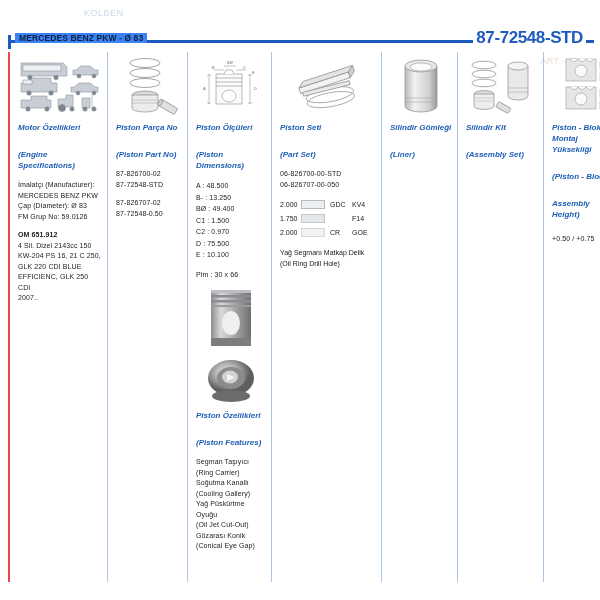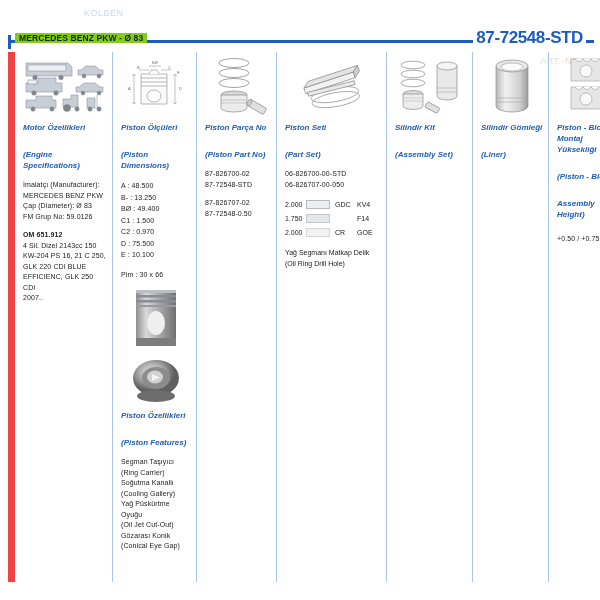--- a/index.html
+++ b/index.html
@@ -27,21 +27,21 @@
   }
   .hdr-line{
     position:absolute;left:0;right:0;top:10px;height:3px;
     background:#1d5bbf;
   }
   .hdr-tick-left{
     position:absolute;left:0;top:5px;width:3px;height:14px;background:#1d5bbf;
   }
   .hdr-left-label{
     position:absolute;left:7px;top:3px;
-    background:#84cc16;padding:0 4px;
+    background:#3b82f6;padding:0 4px;
     font-size:8.5px;font-weight:bold;letter-spacing:.1px;
     color:#10213a;white-space:nowrap;
   }
   .hdr-right-label{
     position:absolute;right:8px;top:-2px;
     background:#fff;padding:0 3px;
     font-size:17px;font-weight:bold;letter-spacing:-.4px;
     color:#1d5bbf;white-space:nowrap;
   }
 
@@ -49,21 +49,21 @@
   .cols{
     position:absolute;left:8px;right:6px;top:52px;bottom:18px;
     display:flex;
   }
   .col{
     position:relative;
     box-sizing:border-box;
     padding:0 5px 0 8px;
   }
   .col + .col{ border-left:1.5px solid #a9c6e8; }
-  .col:first-child{ border-left:7px solid #ef4444; }
+  .col:first-child{ border-left:2px solid #ef4444; }
   .col:last-child{ border-right:2.5px solid #1d5bbf; }
 
   
   .c1{flex:0 0 92px;}
   .c2{flex:0 0 78px;}
   .c3{flex:0 0 80px;}
   .c4{flex:0 0 88px;}
   .c5{flex:0 0 76px;}
   .c6{flex:0 0 82px;}
   .c7{flex:1 1 auto;}
@@ -187,20 +187,54 @@
         <div>MERCEDES BENZ PKW</div>
         <div>Çap (Diameter): Ø 83</div>
         <div>FM Grup No: 59.0126</div>
         <div class="gap"></div>
         <div class="b">OM 651.912</div>
         <div>4 Sil. Dizel 2143cc 150</div>
         <div>KW-204 PS 16, 21 C 250,</div>
         <div>GLK 220 CDI BLUE</div>
         <div>EFFICIENC, GLK 250 CDI</div>
         <div>2007..</div>
+      </div>
+    </div>
+
+    <div class="col c3">
+      <div class="art">
+        <svg width="64" height="62" viewBox="0 0 64 62">
+          <g fill="none" stroke="#8d8d8d" stroke-width="0.8">
+            <ellipse cx="28" cy="8" rx="15" ry="4.5"></ellipse>
+            <ellipse cx="28" cy="18" rx="15" ry="4.5"></ellipse>
+            <ellipse cx="28" cy="28" rx="15" ry="4.5"></ellipse>
+          </g>
+          <g>
+            <ellipse cx="28" cy="40" rx="13" ry="4" fill="#d8d8d8" stroke="#8d8d8d" stroke-width="0.7"></ellipse>
+            <path d="M15 40 v13 a13 4 0 0 0 26 0 v-13z" fill="#ececec" stroke="#8d8d8d" stroke-width="0.7"></path>
+            <path d="M15 45 h26 M15 48 h26" stroke="#b0b0b0" stroke-width="0.6"></path>
+          </g>
+          <g transform="rotate(30 50 52)">
+            <rect x="42" y="48" width="18" height="7" rx="1" fill="#e0e0e0" stroke="#8d8d8d" stroke-width="0.7"></rect>
+            <ellipse cx="42" cy="51.5" rx="2" ry="3.5" fill="#cfcfcf" stroke="#8d8d8d" stroke-width="0.7"></ellipse>
+          </g>
+        </svg>
+      </div>
+
+      <div class="title">
+        <div>Piston Parça No</div>
+        <div class="en">(Piston Part No)</div>
+      </div>
+
+      <div class="body">
+        <div>87-826700-02</div>
+        <div>87-72548-STD</div>
+        <div class="gap"></div>
+        <div>87-826707-02</div>
+        <div>87-72548-0.50</div>
       </div>
     </div>
 
     <div class="col c2">
       <div class="art">
         <svg width="70" height="60" viewBox="0 0 70 60">
           <g stroke="#8b8b8b" stroke-width="0.6" fill="none">
             <path d="M20 18 h26 v30 h-26z" fill="#fbfbfb"></path>
             <path d="M20 22 h26 M20 26 h26 M20 30 h26"></path>
             <ellipse cx="33" cy="40" rx="7" ry="6" fill="#fff"></ellipse>
@@ -284,54 +318,20 @@
 
       <div class="body">
         <div>Segman Taşıyıcı</div>
         <div>(Ring Carrier)</div>
         <div>Soğutma Kanallı</div>
         <div>(Cooling Gallery)</div>
         <div>Yağ Püskürtme Oyuğu</div>
         <div>(Oil Jet Cut-Out)</div>
         <div>Gözarası Konik</div>
         <div>(Conical Eye Gap)</div>
-      </div>
-    </div>
-
-    <div class="col c3">
-      <div class="art">
-        <svg width="64" height="62" viewBox="0 0 64 62">
-          <g fill="none" stroke="#8d8d8d" stroke-width="0.8">
-            <ellipse cx="28" cy="8" rx="15" ry="4.5"></ellipse>
-            <ellipse cx="28" cy="18" rx="15" ry="4.5"></ellipse>
-            <ellipse cx="28" cy="28" rx="15" ry="4.5"></ellipse>
-          </g>
-          <g>
-            <ellipse cx="28" cy="40" rx="13" ry="4" fill="#d8d8d8" stroke="#8d8d8d" stroke-width="0.7"></ellipse>
-            <path d="M15 40 v13 a13 4 0 0 0 26 0 v-13z" fill="#ececec" stroke="#8d8d8d" stroke-width="0.7"></path>
-            <path d="M15 45 h26 M15 48 h26" stroke="#b0b0b0" stroke-width="0.6"></path>
-          </g>
-          <g transform="rotate(30 50 52)">
-            <rect x="42" y="48" width="18" height="7" rx="1" fill="#e0e0e0" stroke="#8d8d8d" stroke-width="0.7"></rect>
-            <ellipse cx="42" cy="51.5" rx="2" ry="3.5" fill="#cfcfcf" stroke="#8d8d8d" stroke-width="0.7"></ellipse>
-          </g>
-        </svg>
-      </div>
-
-      <div class="title">
-        <div>Piston Parça No</div>
-        <div class="en">(Piston Part No)</div>
-      </div>
-
-      <div class="body">
-        <div>87-826700-02</div>
-        <div>87-72548-STD</div>
-        <div class="gap"></div>
-        <div>87-826707-02</div>
-        <div>87-72548-0.50</div>
       </div>
     </div>
 
     <div class="col c4">
       <div class="art">
         <svg width="76" height="58" viewBox="0 0 76 58">
           <g fill="#f2f2f2" stroke="#8d8d8d" stroke-width="0.7">
             <g transform="rotate(-18 38 30)">
               <path d="M10 22 h52 v6 h-52z"></path>
               <path d="M10 22 l6 -5 h52 l-6 5z" fill="#e4e4e4"></path>
@@ -378,50 +378,20 @@
           <span class="rcode2">GOE</span>
         </div>
       </div>
 
       <div class="note">
         <div>Yağ Segmanı Matkap Delik</div>
         <div>(Oil Ring Drill Hole)</div>
       </div>
     </div>
 
-    <div class="col c6">
-      <div class="art">
-        <svg width="72" height="60" viewBox="0 0 72 60">
-          <g fill="none" stroke="#8d8d8d" stroke-width="0.75">
-            <ellipse cx="18" cy="9" rx="12" ry="3.8"></ellipse>
-            <ellipse cx="18" cy="18" rx="12" ry="3.8"></ellipse>
-            <ellipse cx="18" cy="27" rx="12" ry="3.8"></ellipse>
-          </g>
-          <g>
-            <path d="M42 10 h20 v30 a10 4 0 0 1 -20 0z" fill="#e9e9e9" stroke="#8d8d8d" stroke-width="0.7"></path>
-            <ellipse cx="52" cy="10" rx="10" ry="4" fill="#f4f4f4" stroke="#8d8d8d" stroke-width="0.7"></ellipse>
-            <path d="M42 32 h20 M42 36 h20" stroke="#aaa" stroke-width="0.6" fill="none"></path>
-          </g>
-          <g>
-            <ellipse cx="18" cy="38" rx="10" ry="3.4" fill="#dcdcdc" stroke="#8d8d8d" stroke-width="0.7"></ellipse>
-            <path d="M8 38 v12 a10 3.4 0 0 0 20 0 v-12z" fill="#ededed" stroke="#8d8d8d" stroke-width="0.7"></path>
-            <path d="M8 42 h20 M8 45 h20" stroke="#b4b4b4" stroke-width="0.55" fill="none"></path>
-          </g>
-          <g transform="rotate(28 36 52)">
-            <rect x="30" y="48" width="14" height="6" rx="1" fill="#e0e0e0" stroke="#8d8d8d" stroke-width="0.7"></rect>
-          </g>
-        </svg>
-      </div>
-
-      <div class="title">
-        <div>Silindir Kit</div>
-        <div class="en">(Assembly Set)</div>
-      </div>
-    </div>
-
     <div class="col c5">
       <div class="art">
         <svg width="56" height="60" viewBox="0 0 56 60">
           <defs>
             <linearGradient id="lg1" x1="0" x2="1">
               <stop offset="0" stop-color="#b9b9b9"></stop>
               <stop offset="0.3" stop-color="#f2f2f2"></stop>
               <stop offset="0.75" stop-color="#cfcfcf"></stop>
               <stop offset="1" stop-color="#9a9a9a"></stop>
             </linearGradient>
@@ -432,20 +402,50 @@
           <path d="M12 42 h32 M12 46 h32" stroke="#a6a6a6" stroke-width="0.6" fill="none"></path>
         </svg>
       </div>
 
       <div class="title">
         <div>Silindir Gömleği</div>
         <div class="en">(Liner)</div>
       </div>
     </div>
 
+    <div class="col c6">
+      <div class="art">
+        <svg width="72" height="60" viewBox="0 0 72 60">
+          <g fill="none" stroke="#8d8d8d" stroke-width="0.75">
+            <ellipse cx="18" cy="9" rx="12" ry="3.8"></ellipse>
+            <ellipse cx="18" cy="18" rx="12" ry="3.8"></ellipse>
+            <ellipse cx="18" cy="27" rx="12" ry="3.8"></ellipse>
+          </g>
+          <g>
+            <path d="M42 10 h20 v30 a10 4 0 0 1 -20 0z" fill="#e9e9e9" stroke="#8d8d8d" stroke-width="0.7"></path>
+            <ellipse cx="52" cy="10" rx="10" ry="4" fill="#f4f4f4" stroke="#8d8d8d" stroke-width="0.7"></ellipse>
+            <path d="M42 32 h20 M42 36 h20" stroke="#aaa" stroke-width="0.6" fill="none"></path>
+          </g>
+          <g>
+            <ellipse cx="18" cy="38" rx="10" ry="3.4" fill="#dcdcdc" stroke="#8d8d8d" stroke-width="0.7"></ellipse>
+            <path d="M8 38 v12 a10 3.4 0 0 0 20 0 v-12z" fill="#ededed" stroke="#8d8d8d" stroke-width="0.7"></path>
+            <path d="M8 42 h20 M8 45 h20" stroke="#b4b4b4" stroke-width="0.55" fill="none"></path>
+          </g>
+          <g transform="rotate(28 36 52)">
+            <rect x="30" y="48" width="14" height="6" rx="1" fill="#e0e0e0" stroke="#8d8d8d" stroke-width="0.7"></rect>
+          </g>
+        </svg>
+      </div>
+
+      <div class="title">
+        <div>Silindir Kit</div>
+        <div class="en">(Assembly Set)</div>
+      </div>
+    </div>
+
     <div class="col c7">
       <div class="art">
         <svg width="64" height="62" viewBox="0 0 64 62">
           <g stroke="#9b9b9b" stroke-width="0.6" fill="#e6e6e6">
             <path d="M14 4 h30 v22 h-30z"></path>
             <path d="M18 4 q4 5 8 0 q4 5 8 0 q4 5 8 0" fill="#fff"></path>
             <circle cx="29" cy="16" r="6" fill="#fafafa"></circle>
             <path d="M14 32 h30 v22 h-30z"></path>
             <path d="M18 32 q4 5 8 0 q4 5 8 0 q4 5 8 0" fill="#fff"></path>
             <circle cx="29" cy="44" r="6" fill="#fafafa"></circle>

